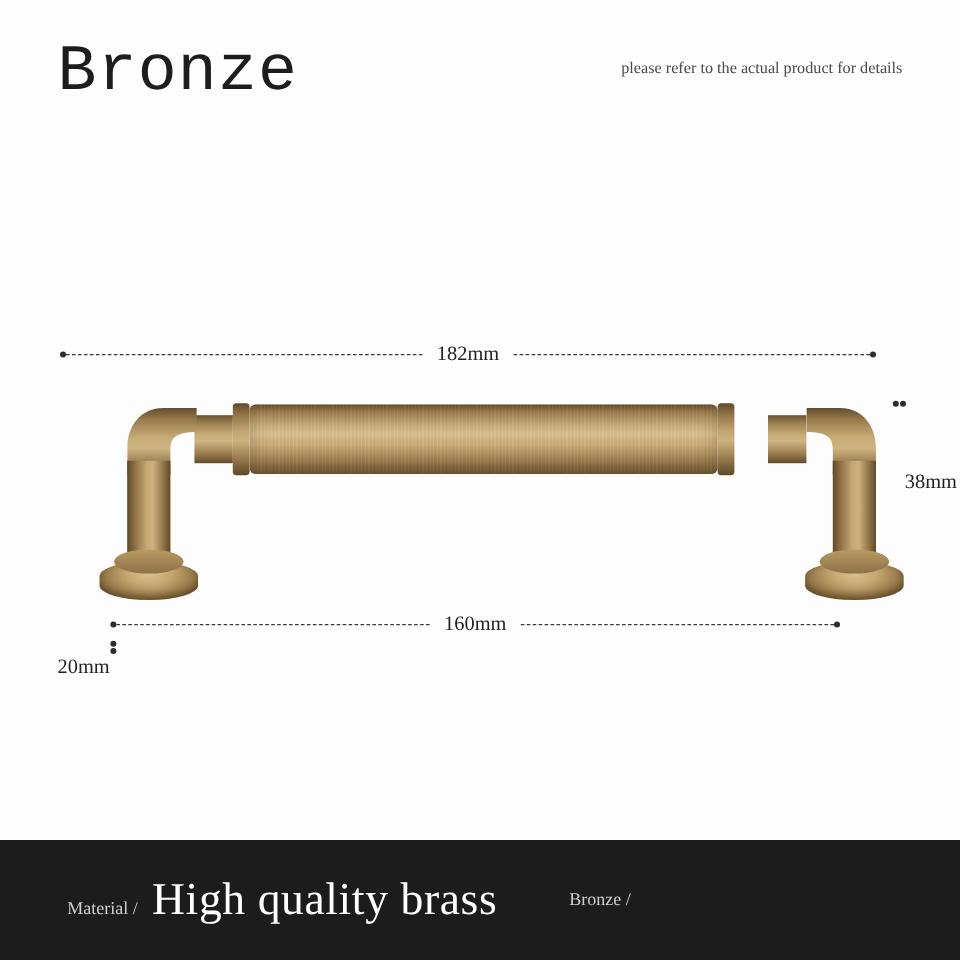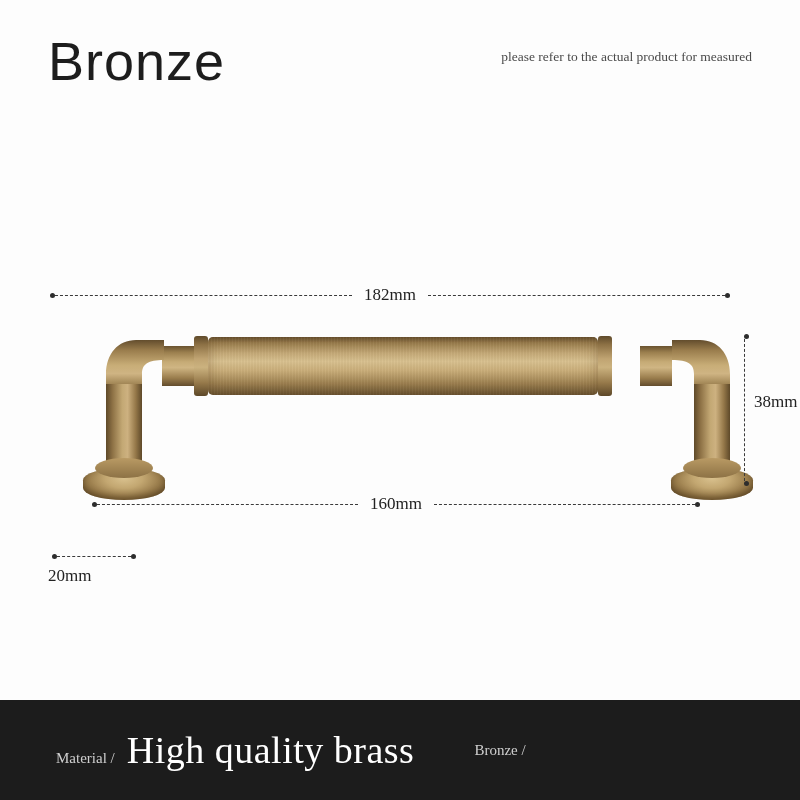--- a/index.html
+++ b/index.html
@@ -18,21 +18,21 @@
     width: 800px;
     height: 800px;
     background: #fdfdfd;
   }
 
   
   .title {
     position: absolute;
     left: 48px;
     top: 30px;
-    font-family: Liberation Sans, sans-serif;
+    font-family: Liberation Mono, monospace;
     font-size: 54px;
     letter-spacing: 1px;
     color: #1d1d1d;
     font-weight: 400;
   }
   .note {
     position: absolute;
     right: 48px;
     top: 46px;
     text-align: right;
@@ -80,45 +80,46 @@
   
   #dim-182 {
     left: 50px;
     top: 35px;
     width: 680px;
     justify-content: flex-end;
   }
   
   #dim-160 {
     left: 92px;
-    top: 244px;
+    top: 260px;
     width: 608px;
   }
   
   #dim-20 {
     left: 52px;
-    top: 304px;
+    top: 284px;
     width: 84px;
+    flex-direction: column;
   }
   #dim-20 .dimlabel {
     position: absolute;
     left: -4px;
     top: 12px;
     padding: 0;
   }
 
   
   .dimcol {
     position: absolute;
     left: 744px;
     top: 84px;
     height: 152px;
     width: 1px;
     display: flex;
-    flex-direction: column;
+    flex-direction: row;
     align-items: flex-start;
   }
   .vdash {
     flex: 1 1 auto;
     width: 0;
     border-left: 1px dashed #3a3a3a;
   }
   .vlabel {
     position: absolute;
     left: 10px;
@@ -267,21 +268,21 @@
   #material-group { margin-left: 56px; }
   #weight-group { margin-left: 60px; }
 </style>
 </head>
 <body>
 
 <div class="page">
 
   <div class="title">Bronze</div>
   <div class="note">
-    <div>please refer to the actual product for measured</div>
+    <div>please refer to the actual product for details</div>
   </div>
 
   <div class="stage">
 
     <div class="dimrow" id="dim-182">
       <span class="dot"></span>
       <span class="dash"></span>
       <span class="dimlabel">182mm</span>
       <span class="dash"></span>
       <span class="dot"></span>

